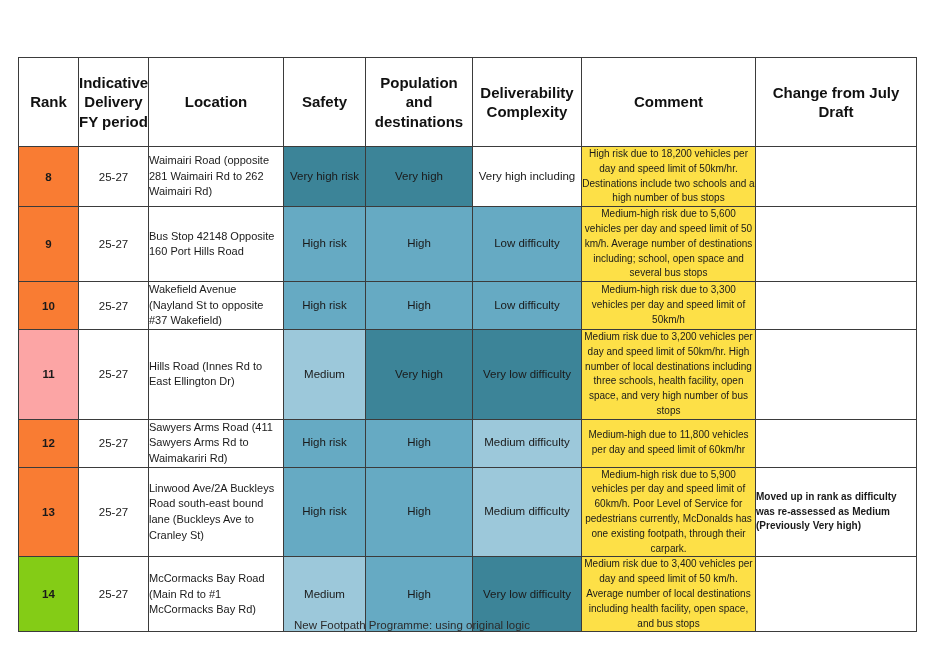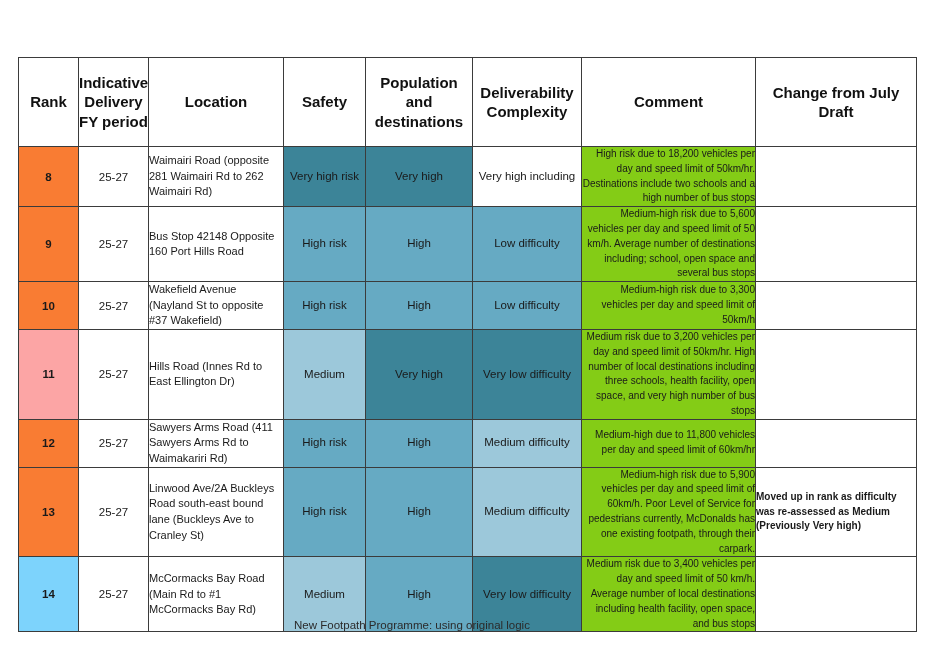--- a/index.html
+++ b/index.html
@@ -77,25 +77,25 @@
     background: #ffffff;
   }
   td.score {
     text-align: center;
     font-size: 11.5px;
     line-height: 1.35;
     padding: 3px 4px;
     margin-left: 31px;
   }
   td.comment {
-    text-align: right;
+    text-align: center;
     padding: 4px 5px 4px 6px;
     font-size: 10px;
     line-height: 1.48;
-    background: #84cc16;
+    background: #fde047;
   }
   td.change {
     text-align: left;
     padding: 4px 6px;
     font-size: 10px;
     line-height: 1.48;
     background: #ffffff;
     font-weight: bold;
   }
   .caption {
@@ -191,21 +191,21 @@
           <td class="rank" style="background: rgb(249, 124, 51);">13</td>
           <td class="fy">25-27</td>
           <td class="loc">Linwood Ave/2A Buckleys Road south-east bound lane (Buckleys Ave to Cranley St)</td>
           <td class="score" style="background: rgb(102, 170, 195);">High risk</td>
           <td class="score" style="background: rgb(102, 170, 195);">High</td>
           <td class="score" style="background: rgb(156, 200, 218);">Medium difficulty</td>
           <td class="comment">Medium-high risk due to 5,900 vehicles per day and speed limit of 60km/h. Poor Level of Service for pedestrians currently, McDonalds has one existing footpath, through their carpark.</td>
           <td class="change">Moved up in rank as difficulty was re-assessed as Medium (Previously Very high)</td>
         </tr>
         <tr>
-          <td class="rank" style="background: #7dd3fc;">14</td>
+          <td class="rank" style="background: #84cc16;">14</td>
           <td class="fy">25-27</td>
           <td class="loc">McCormacks Bay Road (Main Rd to #1 McCormacks Bay Rd)</td>
           <td class="score" style="background: rgb(156, 200, 218);">Medium</td>
           <td class="score" style="background: rgb(102, 170, 195);">High</td>
           <td class="score" style="background: rgb(60, 132, 152);">Very low difficulty</td>
           <td class="comment">Medium risk due to 3,400 vehicles per day and speed limit of 50 km/h. Average number of local destinations including health facility, open space, and bus stops</td>
           <td class="change"></td>
         </tr>
       </tbody>
   </table>

